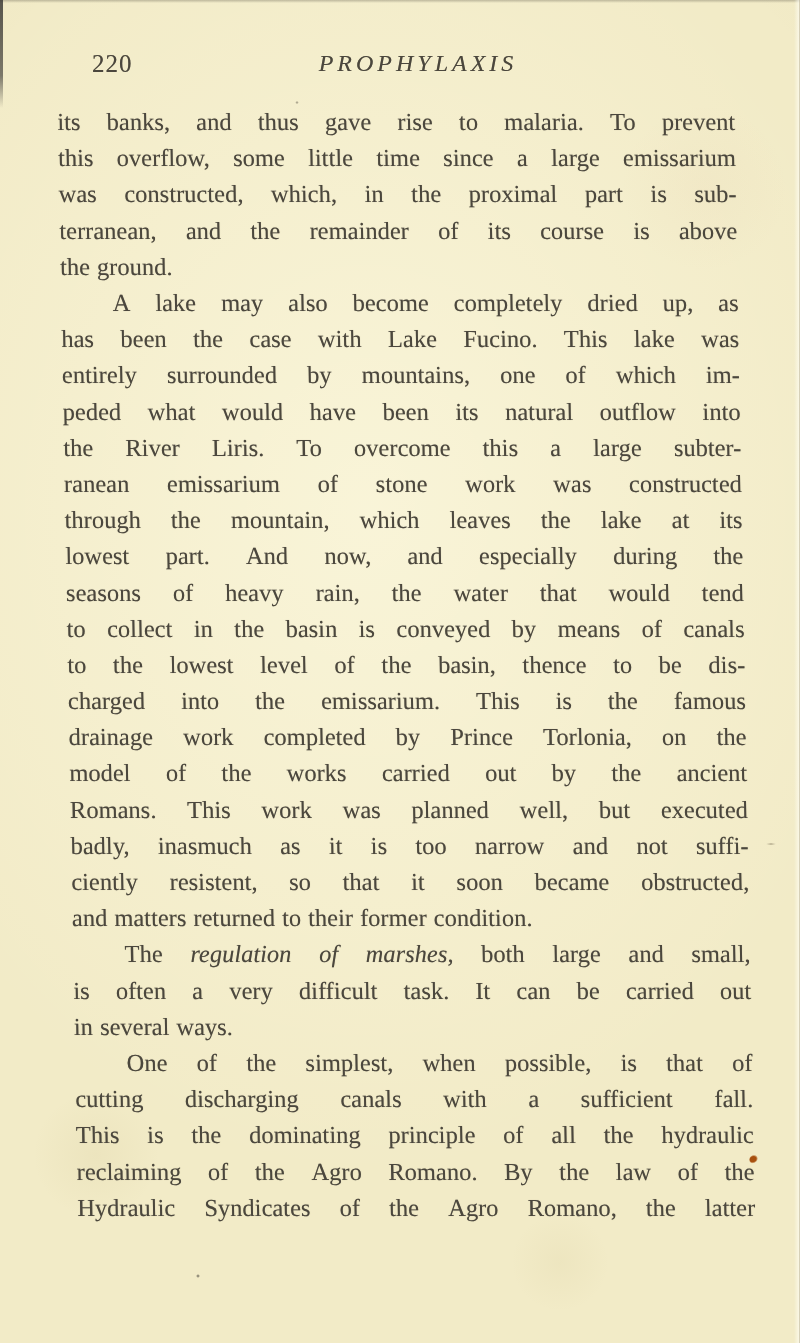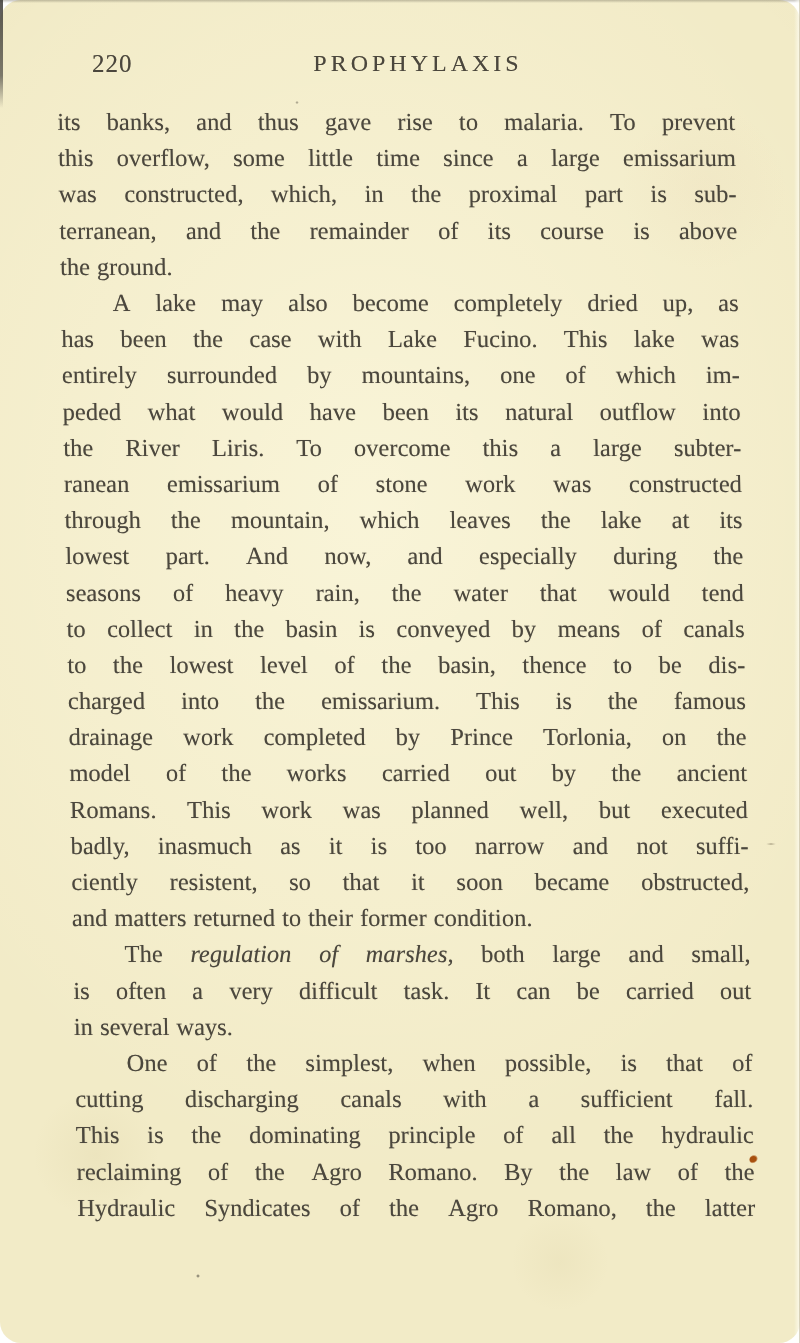--- a/index.html
+++ b/index.html
@@ -11,21 +11,20 @@
   .page {
     position: relative;
     width: 800px; height: 1343px;
     background-color: var(--paper, #f2ebc7);
     background-image:
       radial-gradient(ellipse 120% 90% at 46% 38%, rgba(255,252,230,0.55) 0%, rgba(255,252,230,0.0) 55%),
       radial-gradient(ellipse 140% 120% at 50% 55%, rgba(0,0,0,0) 55%, rgba(120,100,40,0.10) 100%),
       radial-gradient(circle 90px at 12% 86%, rgba(160,140,70,0.07), rgba(160,140,70,0) 70%),
       radial-gradient(circle 120px at 88% 14%, rgba(200,150,120,0.06), rgba(200,150,120,0) 70%),
       radial-gradient(circle 70px at 70% 94%, rgba(160,140,70,0.06), rgba(160,140,70,0) 70%);
-    border-radius: 21px;
   }
   
   .edge-top {
     position: absolute; left: 0; top: 0; width: 100%; height: 3px;
     background: linear-gradient(to bottom, rgba(90,85,70,0.35), rgba(90,85,70,0));
   }
   .edge-left-dark {
     position: absolute; left: 0; top: 0; width: 3px; height: 108px;
     background: linear-gradient(to bottom, rgba(60,58,54,0.85) 0%, rgba(60,58,54,0.65) 70%, rgba(60,58,54,0) 100%);
   }
@@ -40,21 +39,21 @@
   
   .header { position: absolute; top: 50px; left: 0; width: 100%; height: 32px; color: var(--ink, #4b473d); }
   .page-number {
     position: absolute; left: 92px; top: 0;
     font-size: 25px; letter-spacing: 1px;
     text-shadow: 0 0 0.6px rgba(77,72,60,0.5);
   }
   .running-title {
     position: absolute; left: 50%; top: 0;
     transform: translateX(calc(-50% + 18px));
-    font-size: 24px; letter-spacing: 4px;
+    font-style: italic; font-size: 24px; letter-spacing: 4px;
     text-shadow: 0 0 0.6px rgba(77,72,60,0.5);
     white-space: nowrap;
   }
   
   .text-block {
     position: absolute; left: 57px; top: 104px; width: 678px;
     transform: skewX(1.05deg); transform-origin: 0 0;
     color: var(--ink, #4b473d);
     font-size: 24.5px;
     text-shadow: 0 0 0.7px rgba(77,72,60,0.45);

